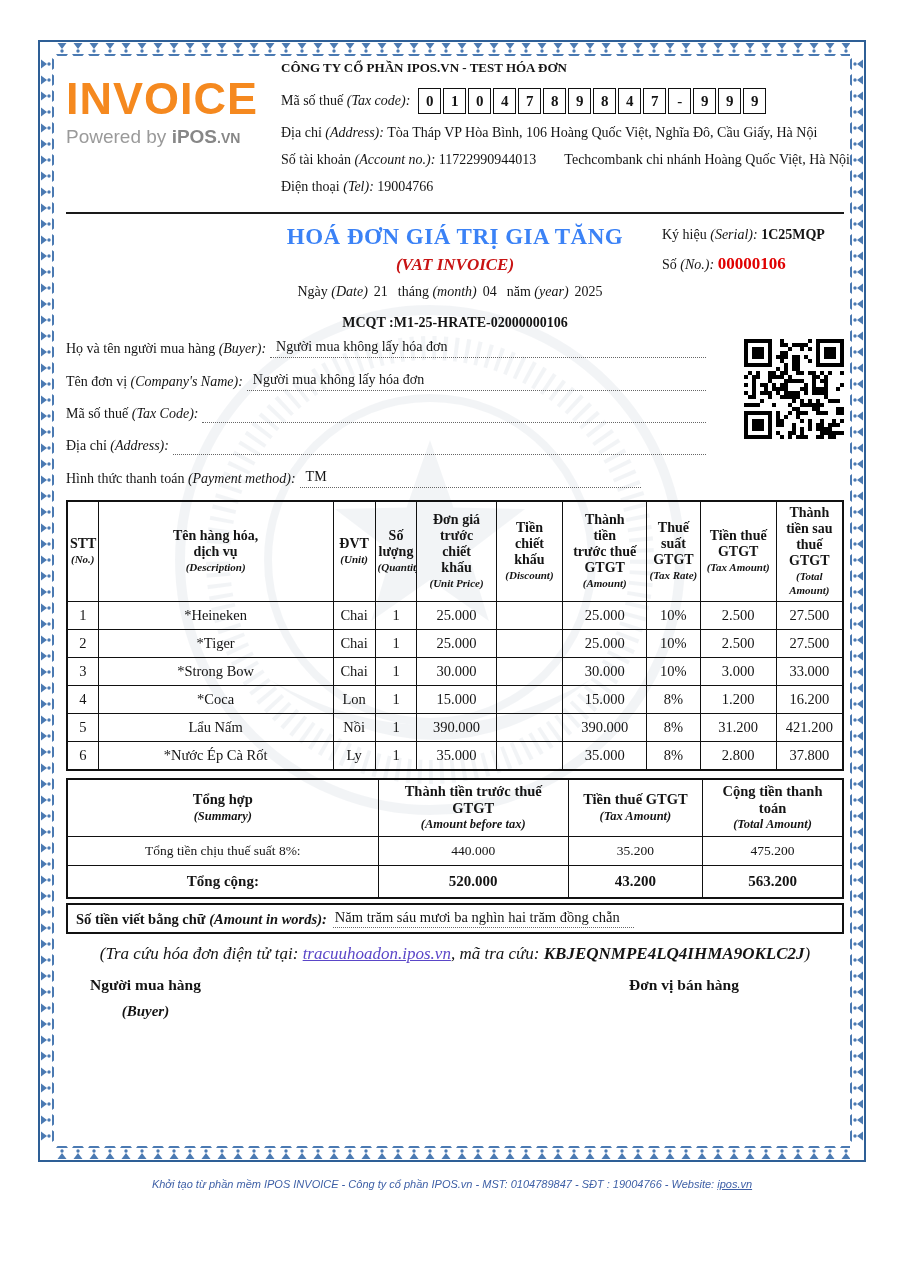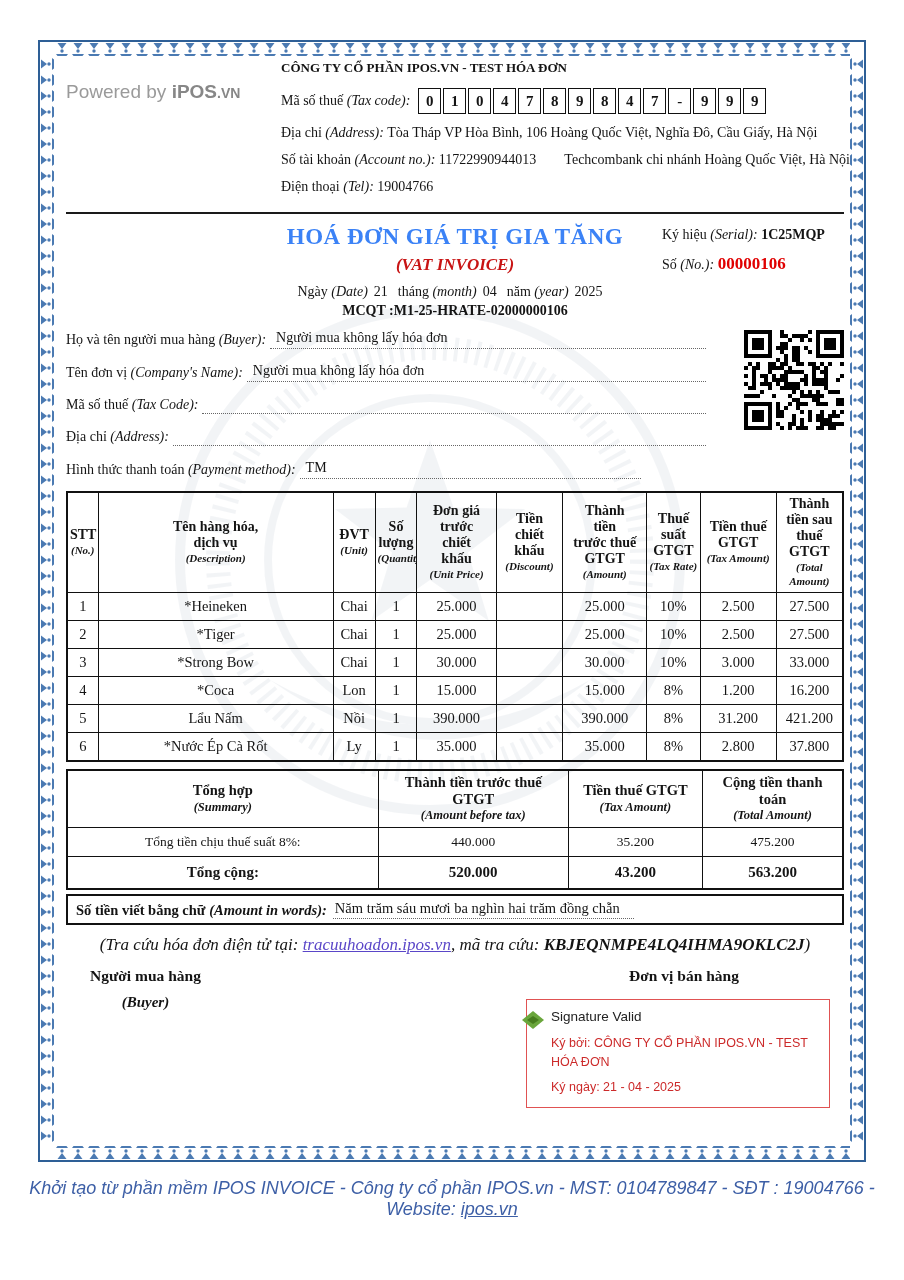--- a/index.html
+++ b/index.html
@@ -26,21 +26,21 @@
         text-align:center;font-weight:700;font-size:15px;line-height:24px;}
   .bank{margin-left:28px;}
   .rule{border:none;border-top:2px solid #1a1a1a;margin:6px 0 10px;}
 
   
   .title-wrap{position:relative;text-align:center;min-height:98px;}
   .inv-title{color:#3b82f6;font-size:23px;font-weight:700;letter-spacing:.5px;}
   .inv-sub{color:#c81414;font-size:17px;font-weight:700;font-style:italic;margin-top:5px;}
   .date-line{margin-top:9px;font-size:14px;}
   .date-line .dv{margin:0 10px 0 6px;}
-  .mcqt{font-weight:700;font-size:14px;margin-top:3px;}
+  .mcqt{font-weight:700;font-size:14px;margin-top:15px;}
   .serial-box{position:absolute;right:2px;top:3px;text-align:left;font-size:14px;width:180px;}
   .serial-box .row1{margin-bottom:11px;}
   .serial-box b{font-weight:700;}
   .no-value{color:#e00000;font-weight:700;font-size:17px;}
 
   
   .buyer{position:relative;margin-top:6px;padding-right:138px;}
   .bline{display:flex;margin-bottom:12px;font-size:14px;align-items:flex-end;line-height:19px;}
   .blabel{white-space:nowrap;padding-right:4px;}
   .bvalue{flex:1;border-bottom:1px dotted #666;padding:0 0 1px 6px;min-height:18px;}
@@ -81,21 +81,21 @@
   .seller-sign{position:absolute;right:14px;top:6px;width:292px;text-align:center;}
   .sig-box{position:absolute;right:14px;top:38px;width:266px;border:1.5px solid #e05252;
            padding:9px 12px 10px 24px;text-align:left;background:rgba(255,255,255,.6);}
   .sig-valid{font-size:13.5px;color:#222;font-family:"Liberation Sans",sans-serif;}
   .ribbon{position:absolute;left:-6px;top:10px;}
   .sig-line{color:#cc2a2a;font-size:12.5px;font-family:"Liberation Sans",sans-serif;margin-top:7px;line-height:1.5;}
   .sig-line.first{margin-top:10px;}
 
   
   .page-footer{position:absolute;left:0;width:904px;top:1178px;text-align:center;
-               font-family:"Liberation Sans",sans-serif;font-style:italic;font-size:18px;color:#3d5fa6;}
+               font-family:"Liberation Sans",sans-serif;font-style:italic;font-size:11px;color:#3d5fa6;}
   .page-footer a{color:#3d5fa6;text-decoration:underline;}
 </style>
 </head>
 <body>
 
 <div class="page">
 
   <svg class="frame" width="828" height="1122" viewBox="0 0 828 1122">
     <defs>
       <pattern id="laceTop" width="16" height="13" patternUnits="userSpaceOnUse">
@@ -123,20 +123,21 @@
     <circle cx="280" cy="270" r="212" fill="none" stroke="#6b7f98" stroke-width="24" stroke-dasharray="4 7"></circle>
     <circle cx="280" cy="270" r="162" fill="none" stroke="#6b7f98" stroke-width="8"></circle>
     <path d="M280 150 L303.5 217.6 L375.1 219.1 L318 262.4 L338.8 330.9 L280 290 L221.2 330.9 L242 262.4 L184.9 219.1 L256.5 217.6 Z" fill="#6b7f98"></path>
     <path d="M120 390 q160 90 320 0 q-150 120 -320 0 z" fill="#6b7f98"></path>
   </svg>
 
   <div class="content">
 
     <div class="head">
       <div class="logo">
+        <div class="logo-main">INVOICE</div>
         <div class="logo-sub"><span>Powered by </span><span class="brand">iPOS</span><span class="vn">.vn</span></div>
       </div>
       <div class="company">
         <div class="company-name">CÔNG TY CỔ PHẦN IPOS.VN - TEST HÓA ĐƠN</div>
         <div class="cline">
           <span>Mã số thuế</span>&nbsp;<i class="en">(Tax code):</i>
           <span class="taxboxes">
             <span class="tbox">0</span>
               <span class="tbox">1</span>
               <span class="tbox">0</span>
@@ -619,29 +620,20 @@
     </div>
 
     <div class="sig-area">
       <div class="buyer-sign">
         <div class="sign-title">Người mua hàng</div>
         <div class="sign-sub">(Buyer)</div>
       </div>
       <div class="seller-sign">
         <div class="sign-title">Đơn vị bán hàng</div>
       </div>
-      <div class="sig-box">
-        <svg class="ribbon" width="24" height="22" viewBox="0 0 24 22">
-          <path d="M12 1 L23 10 L12 19 L1 10 Z" fill="#6aa63c"></path>
-          <path d="M12 6 L18 10 L12 14 L6 10 Z" fill="#477d1e"></path>
-        </svg>
-        <div class="sig-valid">Signature Valid</div>
-        <div class="sig-line first">Ký bởi: CÔNG TY CỔ PHẦN IPOS.VN - TEST HÓA ĐƠN</div>
-        <div class="sig-line">Ký ngày: 21 - 04 - 2025</div>
-      </div>
     </div>
 
   </div>
 
   <div class="page-footer">
     <span>Khởi tạo từ phần mềm IPOS INVOICE - Công ty cổ phần IPOS.vn - MST: 0104789847 - SĐT : 19004766 - Website: </span><a href="#">ipos.vn</a>
   </div>
 
 </div>
 

